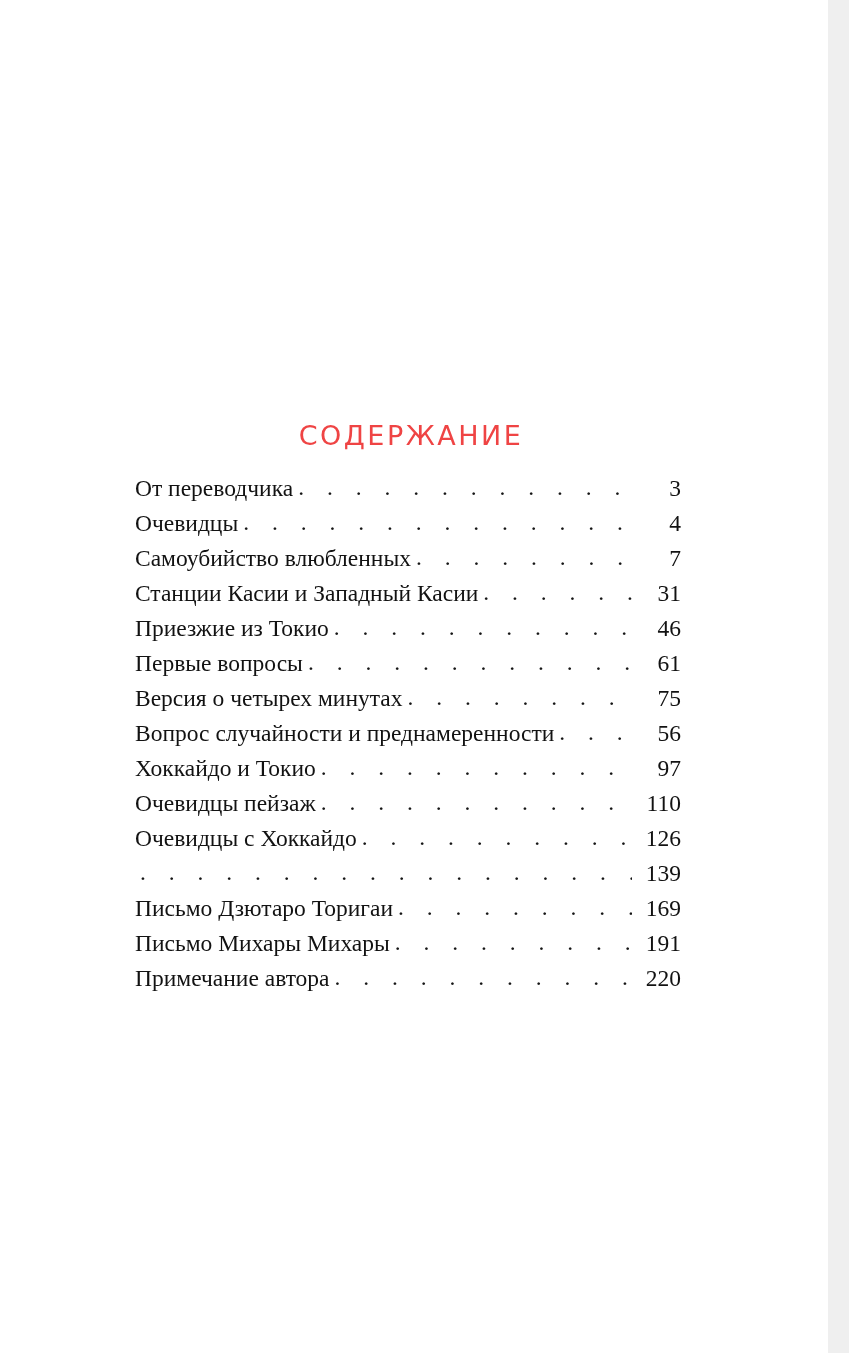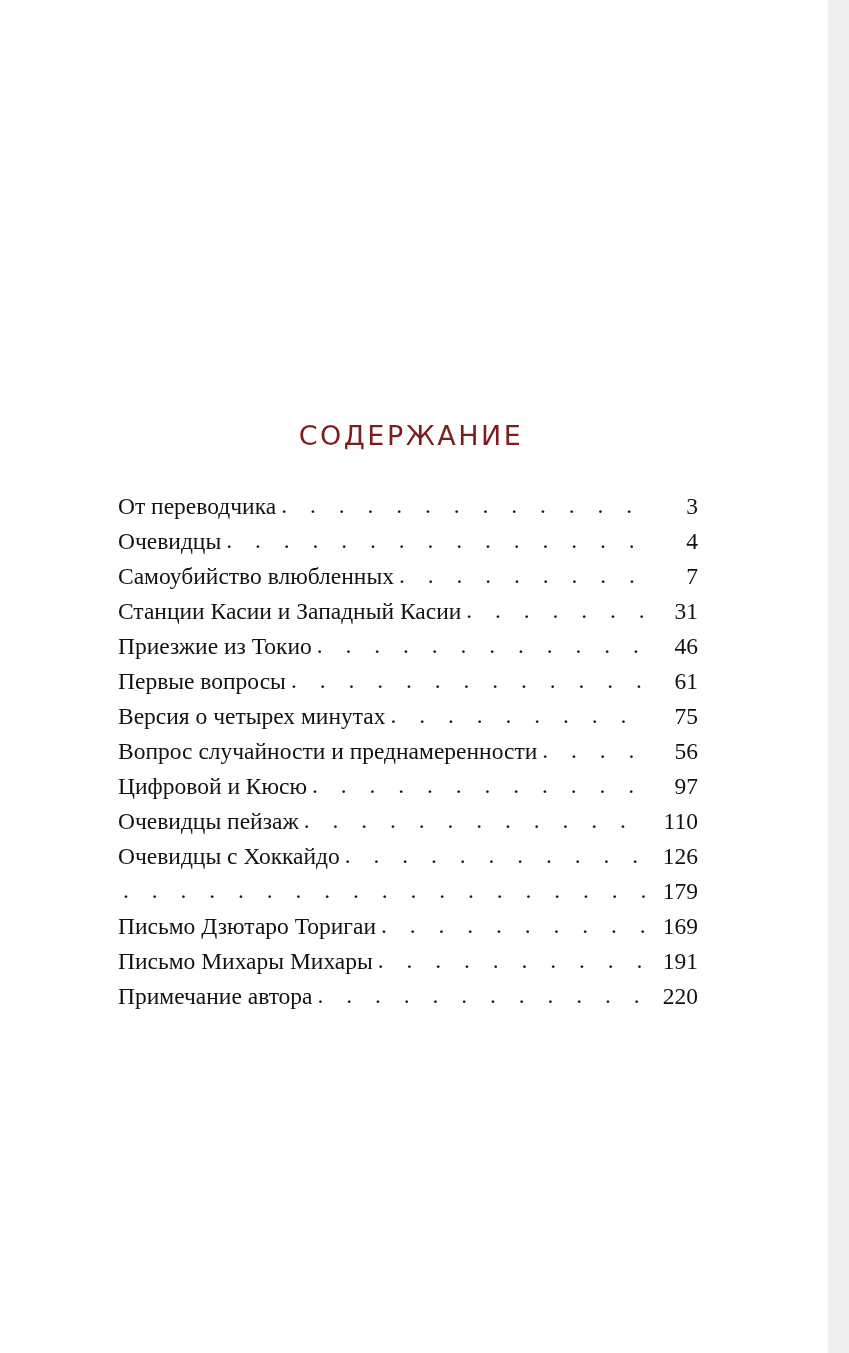--- a/index.html
+++ b/index.html
@@ -23,28 +23,28 @@
     position: absolute;
     left: 118px;
     top: 420px;
     width: 580px;
   }
   #toc-title {
     text-align: center;
     font-family: "DejaVu Sans", sans-serif;
     font-size: 27px;
     letter-spacing: 2.5px;
-    color: #7f1d1d;
-    margin: 0 0 38px 0;
+    color: #ef4444;
+    margin: 0 0 20px 0;
     padding-left: 6px;
     font-weight: 400;
   }
   .toc-list {
     list-style: none;
-    margin: 0;
+    margin: 17px;
     padding: 0;
   }
   .toc-item {
     display: flex;
     align-items: baseline;
     font-size: 23.5px;
     line-height: 35px;
     color: #121212;
     white-space: nowrap;
   }
@@ -108,37 +108,37 @@
           <span class="toc-label">Версия о четырех минутах</span>
           <span class="toc-dots">. . . . . . . . . . . . . . . . . . . . . . . . . . . . . .</span>
           <span class="toc-page">75</span>
         </li>
         <li class="toc-item">
           <span class="toc-label">Вопрос случайности и преднамеренности</span>
           <span class="toc-dots">. . . . . . . . . . . . . . . . . . . . . . . . . . . . . .</span>
           <span class="toc-page">56</span>
         </li>
         <li class="toc-item">
-          <span class="toc-label">Цифровой и Кюсю</span>
+          <span class="toc-label">Хоккайдо и Токио</span>
           <span class="toc-dots">. . . . . . . . . . . . . . . . . . . . . . . . . . . . . .</span>
           <span class="toc-page">97</span>
         </li>
         <li class="toc-item">
           <span class="toc-label">Очевидцы пейзаж</span>
           <span class="toc-dots">. . . . . . . . . . . . . . . . . . . . . . . . . . . . . .</span>
           <span class="toc-page">110</span>
         </li>
         <li class="toc-item">
           <span class="toc-label">Очевидцы с Хоккайдо</span>
           <span class="toc-dots">. . . . . . . . . . . . . . . . . . . . . . . . . . . . . .</span>
           <span class="toc-page">126</span>
         </li>
         <li class="toc-item">
           <span class="toc-dots">. . . . . . . . . . . . . . . . . . . . . . . . . . . . . .</span>
-          <span class="toc-page">179</span>
+          <span class="toc-page">139</span>
         </li>
         <li class="toc-item">
           <span class="toc-label">Письмо Дзютаро Торигаи</span>
           <span class="toc-dots">. . . . . . . . . . . . . . . . . . . . . . . . . . . . . .</span>
           <span class="toc-page">169</span>
         </li>
         <li class="toc-item">
           <span class="toc-label">Письмо Михары Михары</span>
           <span class="toc-dots">. . . . . . . . . . . . . . . . . . . . . . . . . . . . . .</span>
           <span class="toc-page">191</span>

